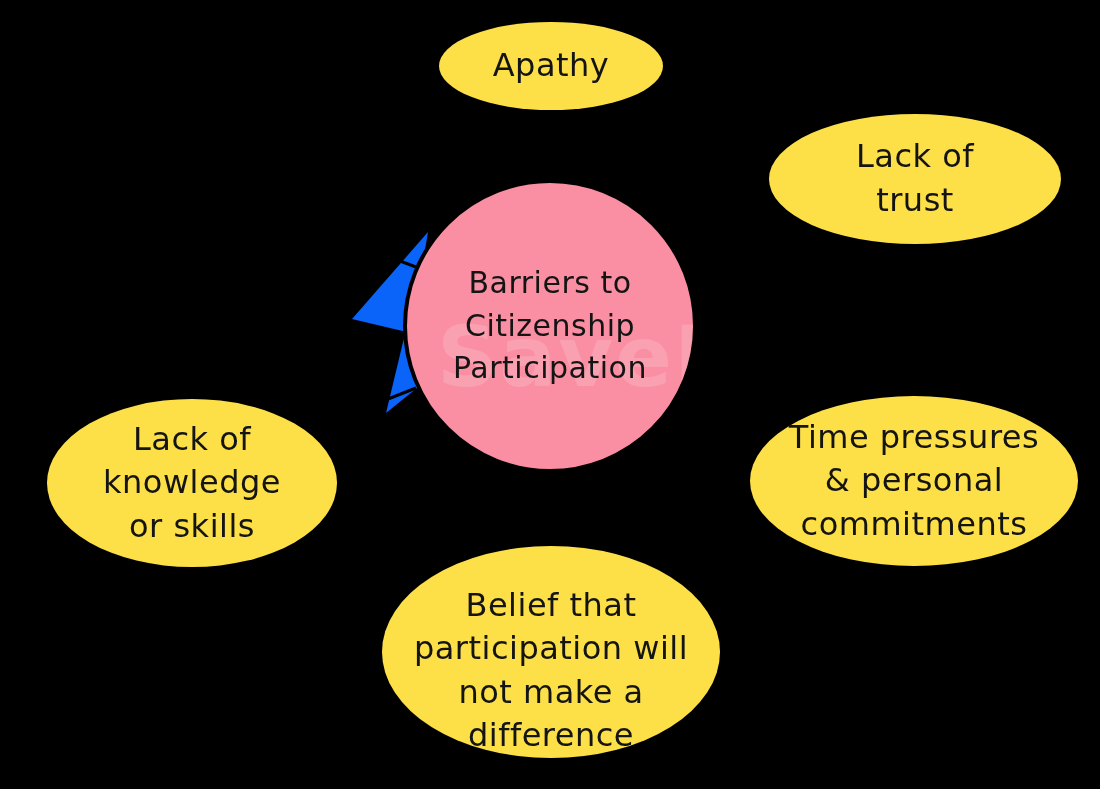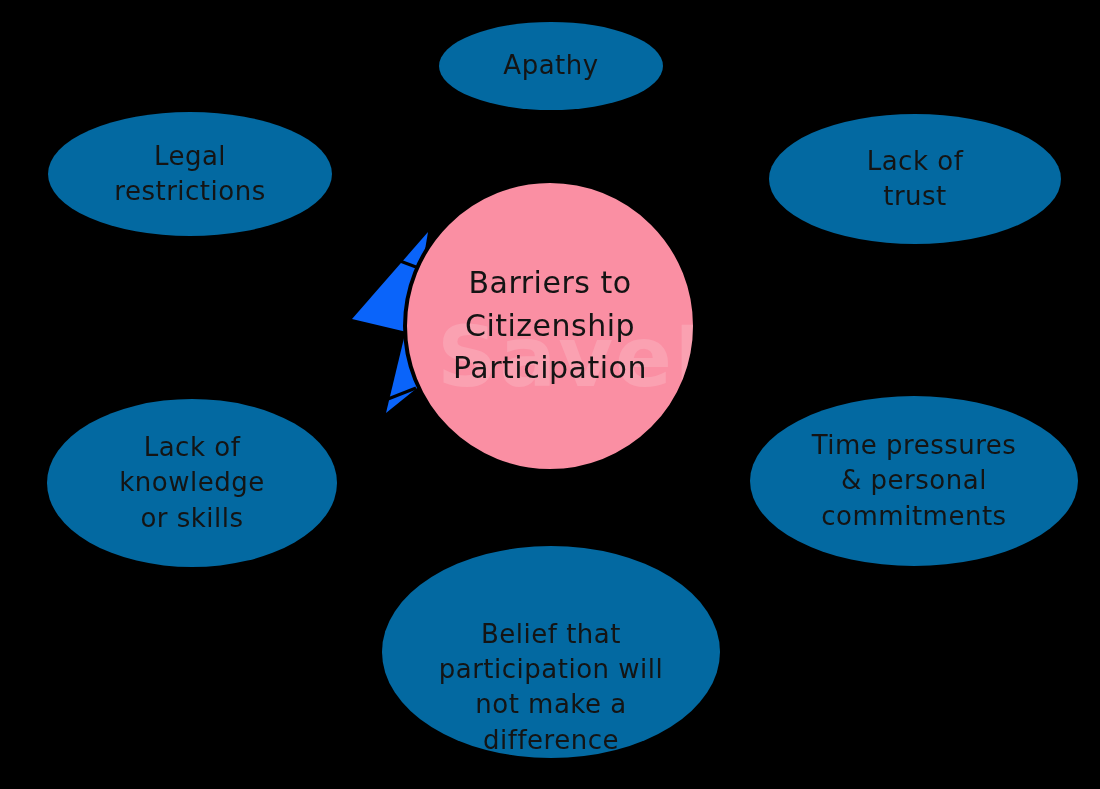--- a/index.html
+++ b/index.html
@@ -17,28 +17,28 @@
   }
   .arrow-svg {
     position: absolute;
     left: 0;
     top: 0;
     z-index: 1;
   }
   .node {
     position: absolute;
     z-index: 2;
-    background: #0369a1;
+    background: #fde047;
     border-radius: 50%;
     display: flex;
     align-items: center;
     justify-content: center;
     text-align: center;
     color: #141414;
-    font-size: 26px;
+    font-size: 32px;
     line-height: 1.36;
     white-space: pre-line;
     letter-spacing: 0.5px;
   }
   .n-apathy    { left: 439px; top: 22px;  width: 224px; height: 88px; }
   .n-legal     { left: 48px;  top: 112px; width: 284px; height: 124px; }
   .n-trust     { left: 769px; top: 114px; width: 292px; height: 130px; }
   .n-knowledge { left: 47px;  top: 399px; width: 290px; height: 168px; }
   .n-time      { left: 750px; top: 396px; width: 328px; height: 170px; }
   .n-belief    { left: 382px; top: 546px; width: 338px; height: 212px; align-items: flex-end; }
@@ -92,24 +92,20 @@
     <polygon points="352,319 428,232 411,333" fill="#0A64FA"></polygon>
     <line x1="392" y1="258" x2="416" y2="267" stroke="#000000" stroke-width="3"></line>
     <polygon points="404,338 386,413 422,384" fill="#0A64FA"></polygon>
     <line x1="388" y1="399" x2="416" y2="388" stroke="#000000" stroke-width="3"></line>
   </svg>
 
   <div class="node n-apathy">
     <span>Apathy</span>
   </div>
 
-  <div class="node n-legal">
-    <span>Legal
-restrictions</span>
-  </div>
 
   <div class="node n-trust">
     <span>Lack of
 trust</span>
   </div>
 
   <div class="node n-knowledge">
     <span>Lack of
 knowledge
 or skills</span>

